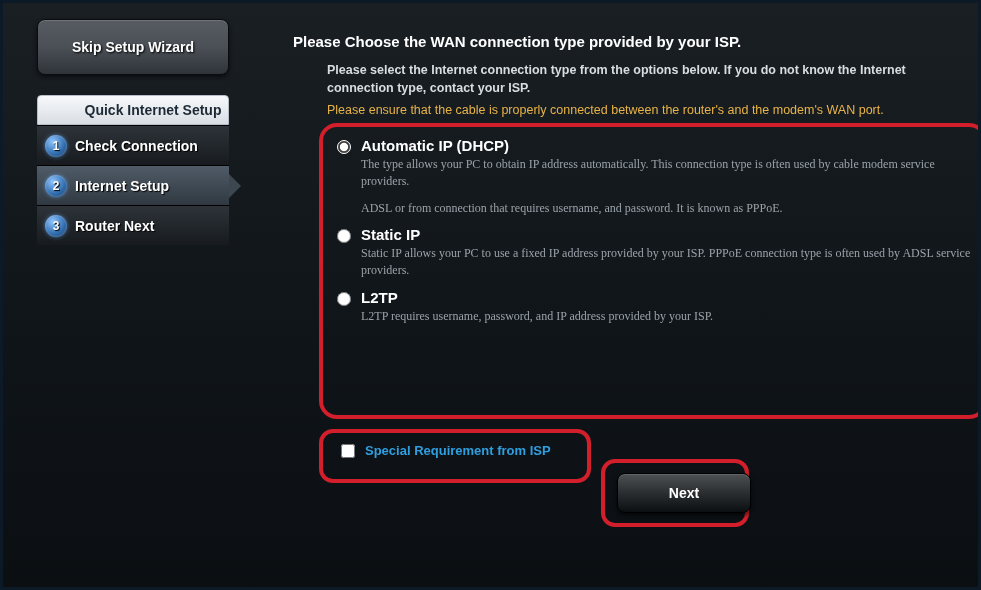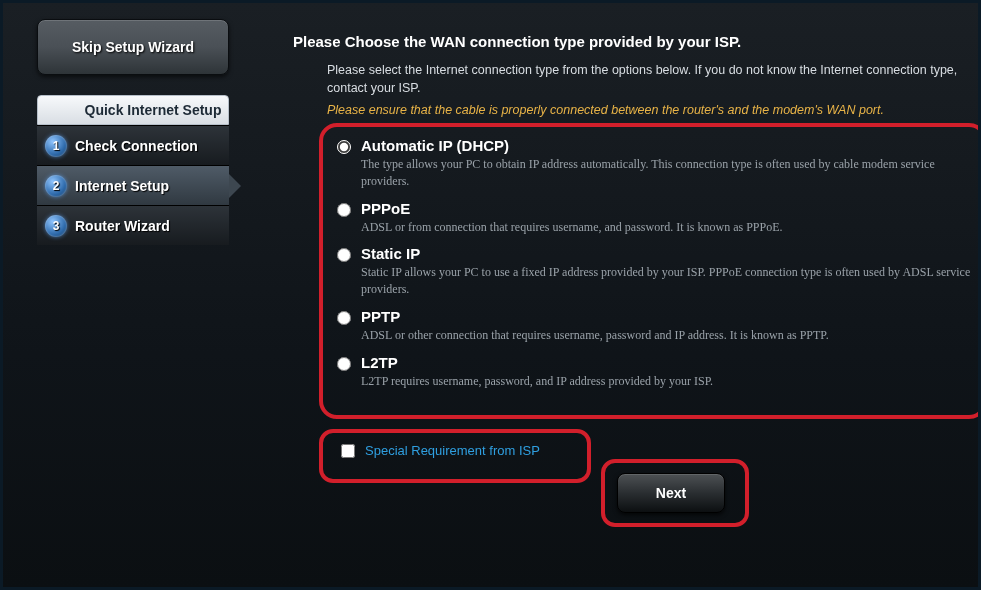--- a/index.html
+++ b/index.html
@@ -93,31 +93,31 @@
   .heading {
     font-size: 15px;
     font-weight: bold;
   }
   .desc {
     margin: 12px 0 0 34px;
     font-size: 12.5px;
     color: #d8dde2;
     max-width: 640px;
     line-height: 1.4;
+    font-weight: bold;
   }
   .warn {
     margin: 6px 0 0 34px;
     font-size: 12.5px;
     color: #e8b347;
     max-width: 640px;
   }
   .warn-cutoff {
     white-space: nowrap;
     overflow: hidden;
-    font-style: italic;
   }
   .options-outline {
     position: absolute;
     top: 90px; left: 26px;
     width: 668px;
     height: 296px;
     border: 4px solid #d21f2b;
     border-radius: 18px;
     pointer-events: none;
   }
@@ -165,34 +165,34 @@
   }
   .special input[type=checkbox] {
     width: 14px; height: 14px;
     margin-right: 10px;
     accent-color: #2f9fe0;
     cursor: pointer;
   }
   .special-label {
     color: #2f9fe0;
     font-size: 13px;
-    font-weight: normal;
+    font-weight: bold;
   }
   .next-outline {
     position: absolute;
     top: 426px; left: 308px;
     width: 148px; height: 68px;
     border: 4px solid #d21f2b;
     border-radius: 14px;
     pointer-events: none;
   }
   .next-btn {
     position: absolute;
     top: 440px; left: 324px;
-    width: 108px; height: 40px;
+    width: 134px; height: 40px;
     border-radius: 8px;
     background: linear-gradient(#4d5154 0%, #2a2e31 50%, #0c0f11 100%);
     border: 1px solid #000;
     color: #fff;
     font-weight: bold;
     font-size: 14px;
     box-shadow: 0 2px 4px rgba(0,0,0,.7), inset 0 1px 0 rgba(255,255,255,.12);
     cursor: pointer;
   }
 </style>
@@ -210,59 +210,48 @@
     <div class="step">
       <span class="step-num">1</span>
       <span>Check Connection</span>
     </div>
     <div class="step active">
       <span class="step-num">2</span>
       <span>Internet Setup</span>
     </div>
     <div class="step">
       <span class="step-num">3</span>
-      <span>Router Wizard</span>
+      <span>Router Next</span>
     </div>
   </div>
 
   <div class="main">
     <div class="heading">Please Choose the WAN connection type provided by your ISP.</div>
     <div class="desc">Please select the Internet connection type from the options below. If you do not know the Internet connection type, contact your ISP.</div>
     <div class="warn warn-cutoff">Please ensure that the cable is properly connected between the router's and the modem's WAN port.</div>
 
     <div class="options-outline"></div>
 
     <div class="options">
       <div class="opt">
         <label class="opt-row">
           <input type="radio" name="wan" checked="" style="">
           <span class="opt-title">Automatic IP (DHCP)</span>
         </label>
         <div class="opt-desc">The type allows your PC to obtain IP address automatically. This connection type is often used by cable modem service providers.</div>
       </div>
       <div class="opt">
-        <label class="opt-row">
-          <input type="radio" name="wan" style="">
-          <span class="opt-title">PPPoE</span>
-        </label>
         <div class="opt-desc">ADSL or from connection that requires username, and password. It is known as PPPoE.</div>
       </div>
       <div class="opt">
         <label class="opt-row">
           <input type="radio" name="wan" style="">
           <span class="opt-title">Static IP</span>
         </label>
         <div class="opt-desc">Static IP allows your PC to use a fixed IP address provided by your ISP. PPPoE connection type is often used by ADSL service providers.</div>
-      </div>
-      <div class="opt">
-        <label class="opt-row">
-          <input type="radio" name="wan" style="">
-          <span class="opt-title">PPTP</span>
-        </label>
-        <div class="opt-desc">ADSL or other connection that requires username, password and IP address. It is known as PPTP.</div>
       </div>
       <div class="opt">
         <label class="opt-row">
           <input type="radio" name="wan" style="">
           <span class="opt-title">L2TP</span>
         </label>
         <div class="opt-desc">L2TP requires username, password, and IP address provided by your ISP.</div>
       </div>
     </div>
 

